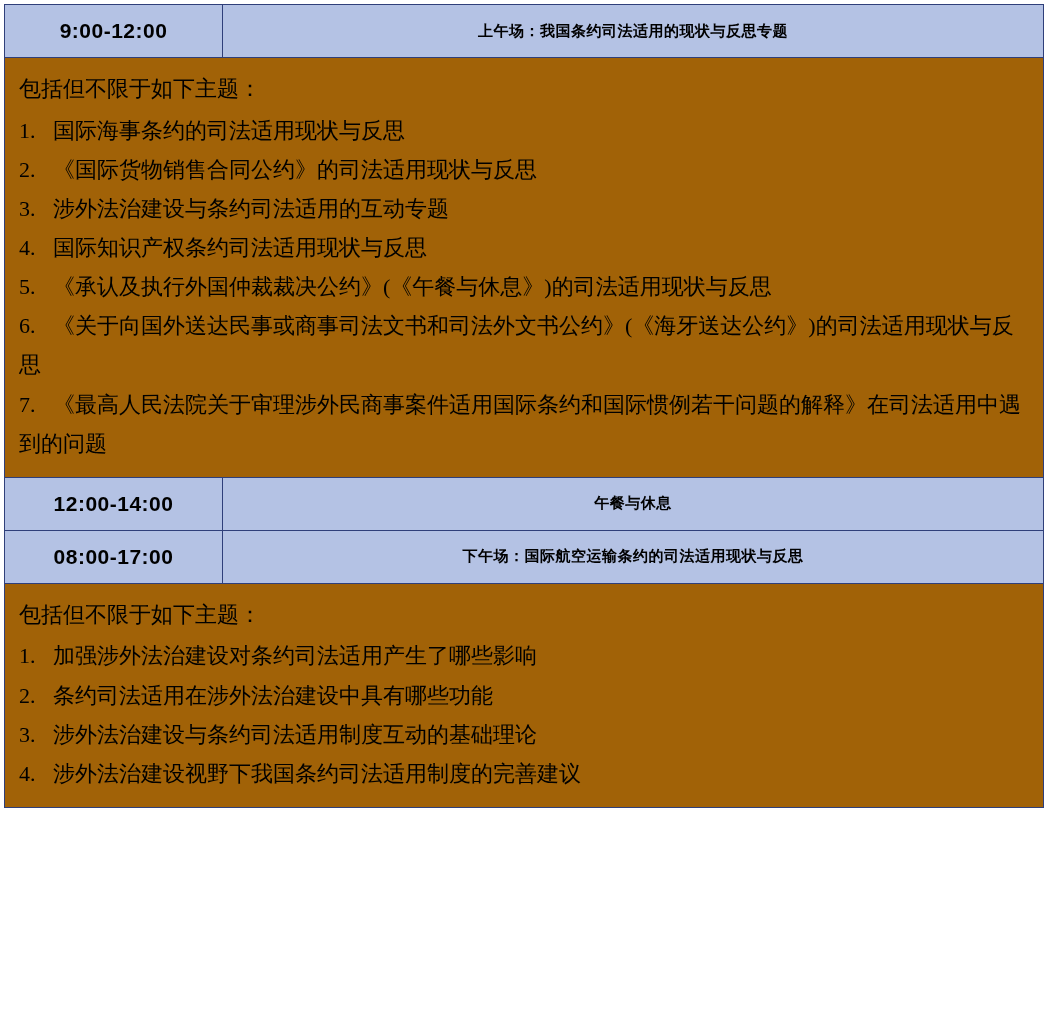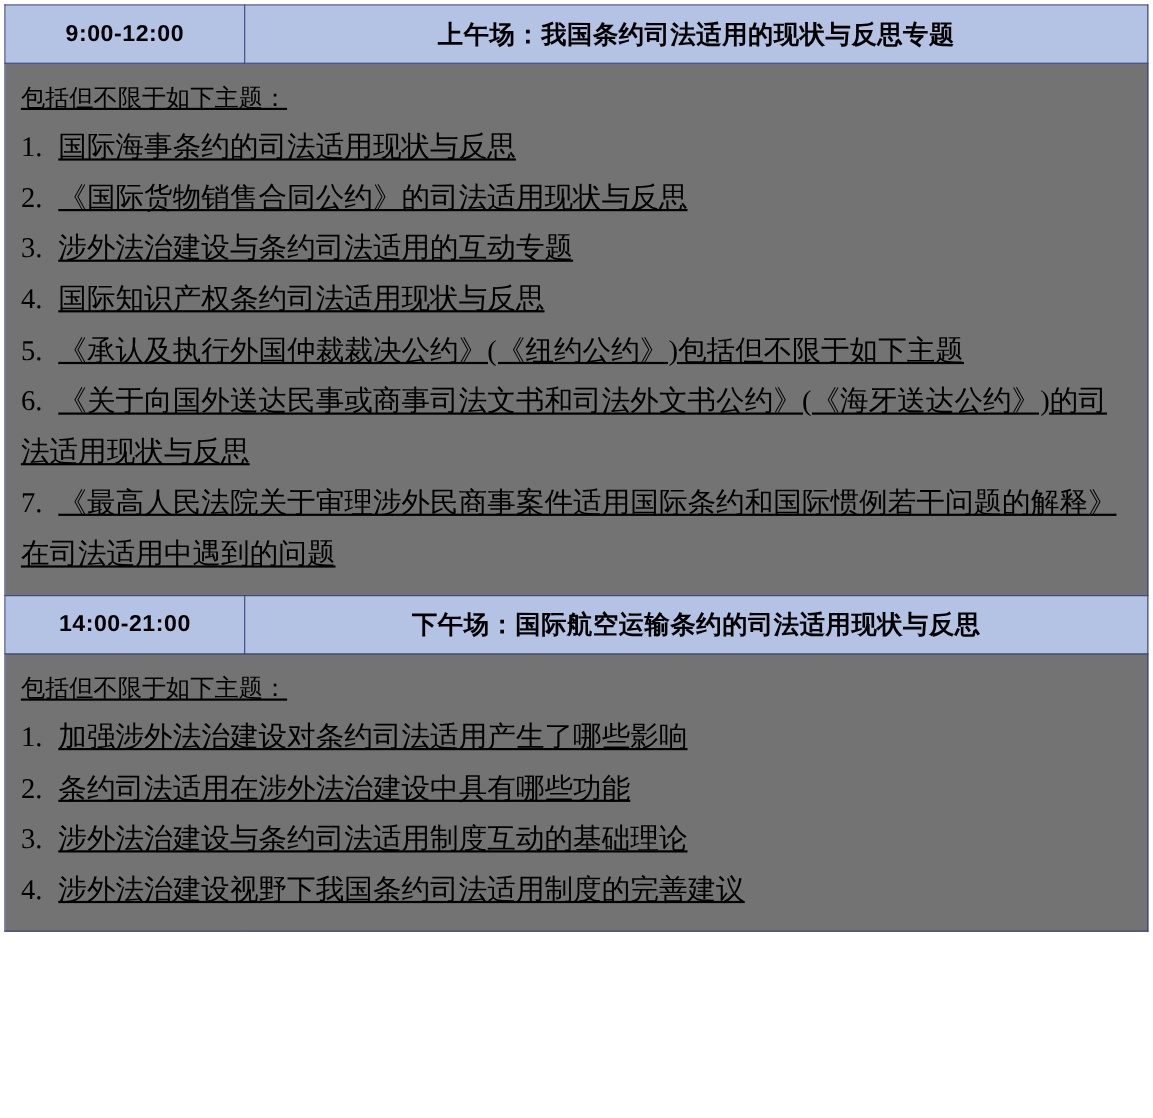--- a/index.html
+++ b/index.html
@@ -37,40 +37,39 @@
   tr.session-row td.time-cell {
     width: 218px;
     font-family: "Liberation Sans", "DejaVu Sans", sans-serif;
     font-weight: bold;
     font-size: 21px;
     text-align: center;
   }
   tr.session-row td.title-cell {
     font-family: "Liberation Serif", "DejaVu Serif", serif;
     font-weight: bold;
-    font-size: 23px;
+    font-size: 15px;
   }
   
   tr.content-row td {
-    background: #737373;
+    background: #a16207;
     padding: 12px 14px 14px 14px;
-    text-decoration: underline;
   }
   .intro-line {
     font-size: 22px;
     line-height: 1.75;
     margin: 0 0 2px 0;
   }
   ol.topic-list {
     list-style: none;
     margin: 0;
     padding: 0;
   }
   ol.topic-list li {
-    font-size: 26px;
+    font-size: 22px;
     line-height: 1.78;
     margin: 0;
     padding: 0 0 0 0;
     display: block;
     text-indent: 0;
   }
   ol.topic-list li .num {
     display: inline-block;
     min-width: 34px;
   }
@@ -100,35 +99,39 @@
           <li>
             <span class="num">2.</span><span>《国际货物销售合同公约》的司法适用现状与反思</span>
           </li>
           <li>
             <span class="num">3.</span><span>涉外法治建设与条约司法适用的互动专题</span>
           </li>
           <li>
             <span class="num">4.</span><span>国际知识产权条约司法适用现状与反思</span>
           </li>
           <li>
-            <span class="num">5.</span><span>《承认及执行外国仲裁裁决公约》(《纽约公约》)包括但不限于如下主题</span>
+            <span class="num">5.</span><span>《承认及执行外国仲裁裁决公约》(《午餐与休息》)的司法适用现状与反思</span>
           </li>
           <li>
             <span class="num">6.</span><span>《关于向国外送达民事或商事司法文书和司法外文书公约》(《海牙送达公约》)的司法适用现状与反思</span>
           </li>
           <li>
             <span class="num">7.</span><span>《最高人民法院关于审理涉外民商事案件适用国际条约和国际惯例若干问题的解释》在司法适用中遇到的问题</span>
           </li>
         </ol>
       </td>
     </tr>
 
+    <tr class="session-row">
+      <td class="time-cell">12:00-14:00</td>
+      <td class="title-cell">午餐与休息</td>
+    </tr>
 
     <tr class="session-row">
-      <td class="time-cell">14:00-21:00</td>
+      <td class="time-cell">08:00-17:00</td>
       <td class="title-cell">下午场：国际航空运输条约的司法适用现状与反思</td>
     </tr>
 
     <tr class="content-row">
       <td colspan="2">
         <div class="intro-line">包括但不限于如下主题：</div>
         <ol class="topic-list">
           <li>
             <span class="num">1.</span><span>加强涉外法治建设对条约司法适用产生了哪些影响</span>
           </li>

